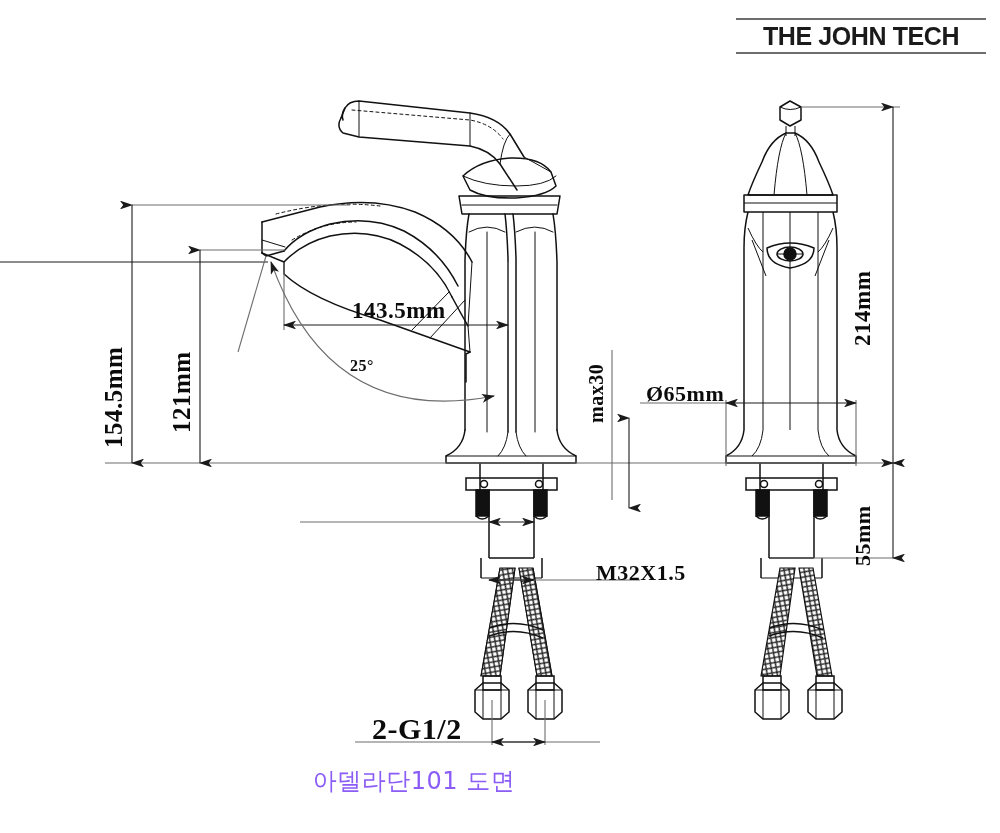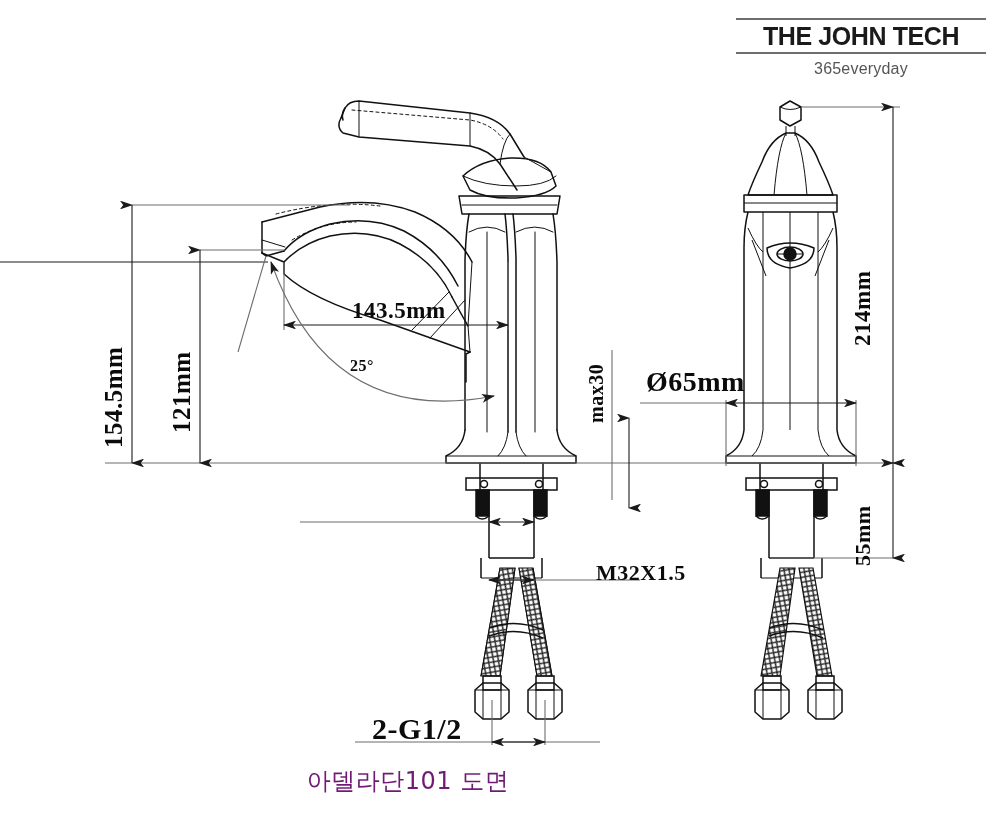--- a/index.html
+++ b/index.html
@@ -30,35 +30,34 @@
     position:absolute;
     font-family:"Liberation Serif", serif;
     font-weight:bold;
     color:#0b0b0b;
     white-space:nowrap;
     letter-spacing:0.5px;
   }
   .rot{transform:rotate(-90deg);transform-origin:left bottom;}
   .cn{font-family:"DejaVu Sans", sans-serif;font-weight:bold;}
   .caption{
-    position:absolute;left:6px;top:765px;width:804px;text-align:center;
-    font-family:"DejaVu Sans", sans-serif;font-size:24px;color:#701a75;
+    position:absolute;left:12px;top:765px;width:804px;text-align:center;
+    font-family:"DejaVu Sans", sans-serif;font-size:24px;color:#8b5cf6;
     letter-spacing:0.5px;
   }
 </style>
 </head>
 <body>
 
 <div class="stage">
 
   <div class="logo">
     <div class="rule"></div>
     <div class="brand">THE JOHN TECH</div>
     <div class="rule"></div>
-    <div class="tagline">365everyday</div>
   </div>
 
   <svg class="draw" viewBox="0 0 1000 833">
     <defs>
       <marker id="ar" markerWidth="12" markerHeight="8" refX="11" refY="4" orient="auto">
         <path d="M0,0 L12,4 L0,8 L3,4 Z" fill="#1a1a1a"></path>
       </marker>
       <marker id="arL" markerWidth="12" markerHeight="8" refX="1" refY="4" orient="auto">
         <path d="M12,0 L0,4 L12,8 L9,4 Z" fill="#1a1a1a"></path>
       </marker>
@@ -308,21 +307,21 @@
   <div class="dim rot" style="left:128px;top:420px;font-size:25px;">154.5mm</div>
 
   <div class="dim rot" style="left:196px;top:405px;font-size:25px;">121mm</div>
 
   <div class="dim" style="left:352px;top:298px;font-size:23px;">143.5mm</div>
 
   <div class="dim" style="left:350px;top:357px;font-size:16px;">25°</div>
 
   <div class="dim rot" style="left:608px;top:400px;font-size:20px;">max30</div>
 
-  <div class="dim" style="left:646px;top:366px;font-size:28px;">Ø65mm</div>
+  <div class="dim" style="left:646px;top:381px;font-size:22px;">Ø65mm</div>
 
   <div class="dim rot" style="left:876px;top:320px;font-size:23px;">214mm</div>
 
   <div class="dim rot" style="left:876px;top:540px;font-size:22px;">55mm</div>
 
 
   <div class="dim" style="left:560px;top:560px;font-size:22px;margin-left:36px;">M32X1.5</div>
 
   <div class="dim" style="left:372px;top:712px;font-size:30px;">2-G1/2</div>
 

